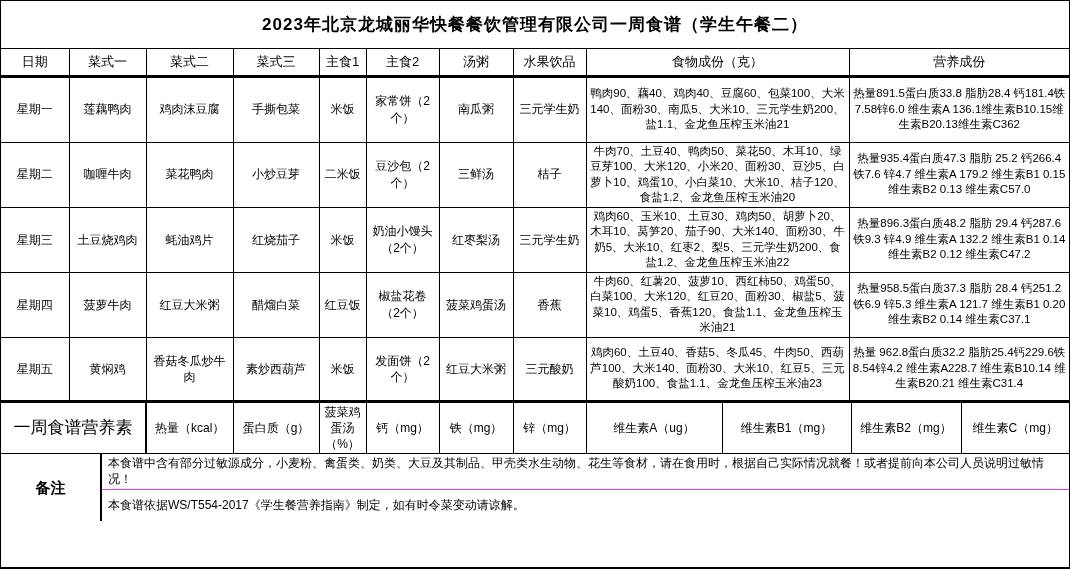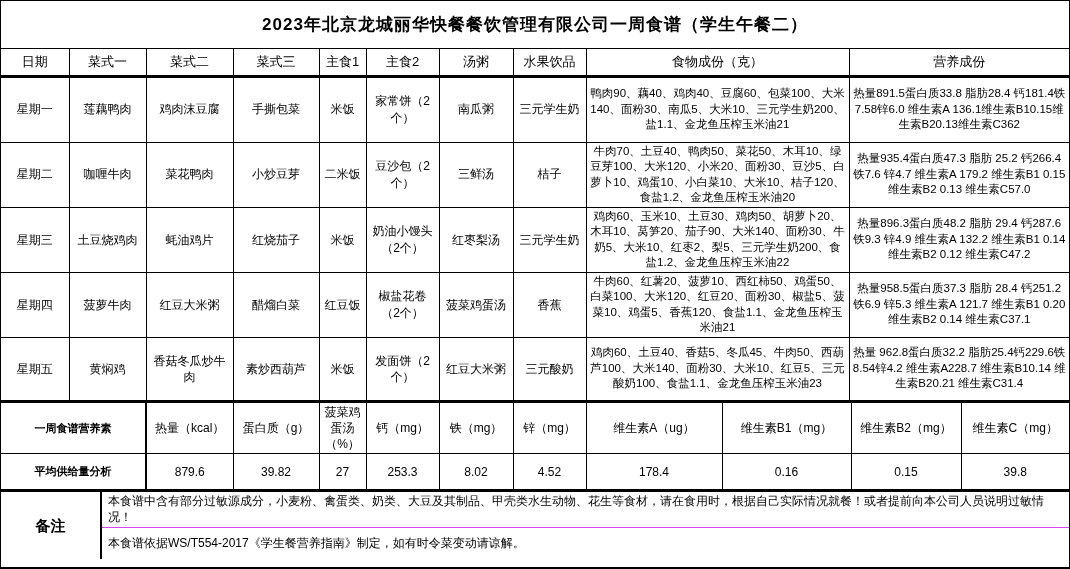--- a/index.html
+++ b/index.html
@@ -23,21 +23,21 @@
     text-align:center; vertical-align:middle;
     font-size:12px; padding:1px 3px; overflow:hidden; word-break:break-all;
     line-height:1.35;
   }
   td:last-child { border-right:none; }
   .hdr td { font-size:13px;margin-top:28px; }
   .hdr td, .thickb td { border-bottom:3px solid #000; }
   .thinb td { border-bottom:1px solid #000; }
   td.left { text-align:center; }
   td.small { font-size:11.5px; }
-  .sum-label { font-size:11px; font-weight:bold; border-right:2px solid #000 !important; }
+  .sum-label { font-size:17px; font-weight:normal; border-right:2px solid #000 !important; }
   .avgrow td { border-bottom:3px solid #000; }
   .remarks td { border-bottom:1px solid #d946ef; }
   .remarks tr:last-child td { border-bottom:none; }
   .rem-label { font-size:15px; font-weight:bold; border-right:2px solid #000 !important; border-bottom:none !important; }
   .rem-text { text-align:left; padding-left:6px; font-size:12px; }
 </style>
 </head>
 <body>
 
 <div class="sheet">
@@ -154,33 +154,20 @@
       <td>蛋白质（g）</td>
       <td>菠菜鸡蛋汤（%）</td>
       <td>钙（mg）</td>
       <td>铁（mg）</td>
       <td>锌（mg）</td>
       <td>维生素A（ug）</td>
       <td>维生素B1（mg）</td>
       <td>维生素B2（mg）</td>
       <td>维生素C（mg）</td>
     </tr>
-    <tr class="avgrow" style="height:37px">
-      <td class="sum-label">平均供给量分析</td>
-      <td>879.6</td>
-      <td>39.82</td>
-      <td>27</td>
-      <td>253.3</td>
-      <td>8.02</td>
-      <td>4.52</td>
-      <td>178.4</td>
-      <td>0.16</td>
-      <td>0.15</td>
-      <td>39.8</td>
-    </tr>
   </tbody>
     </table>
 
   <table class="remarks">
     <colgroup>
       <col style="width:100px">
         <col style="width:968px">
     </colgroup>
     <tbody>
         <tr style="height:32px">

